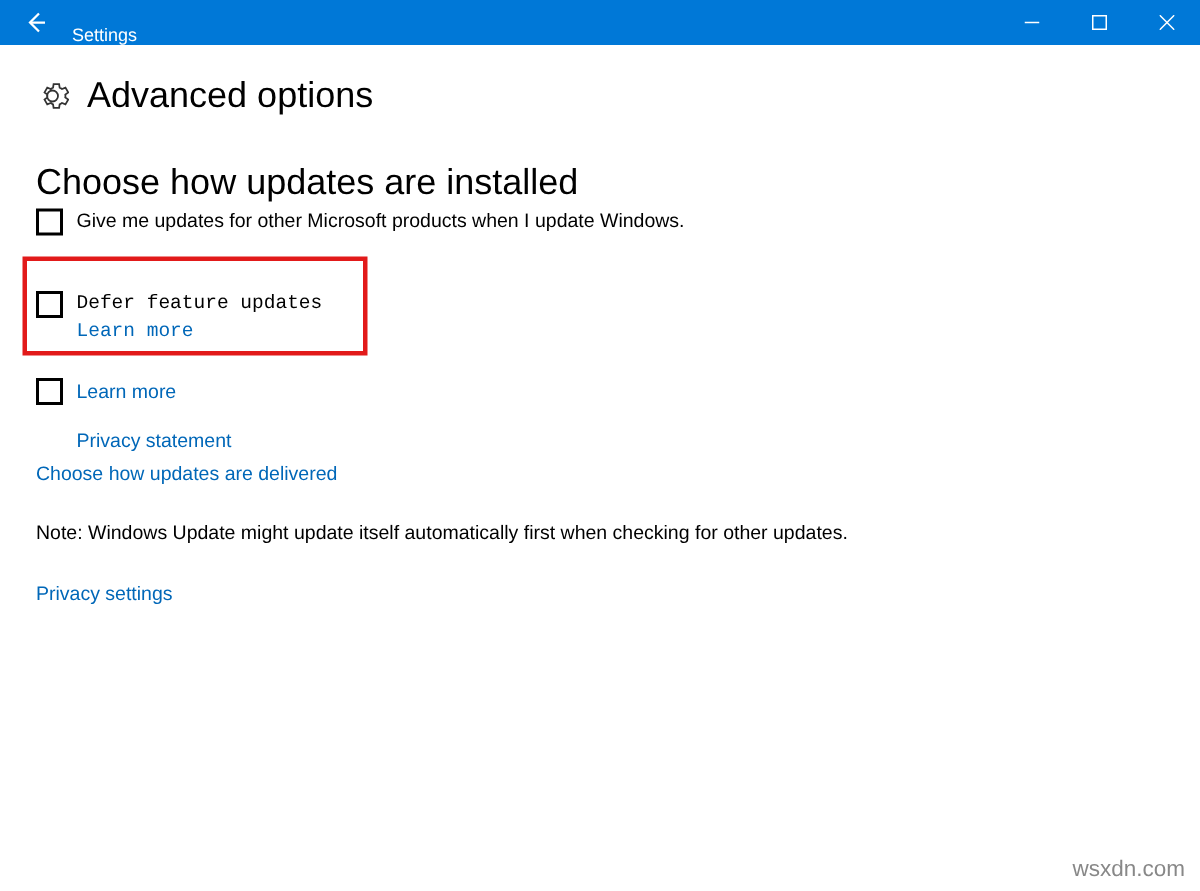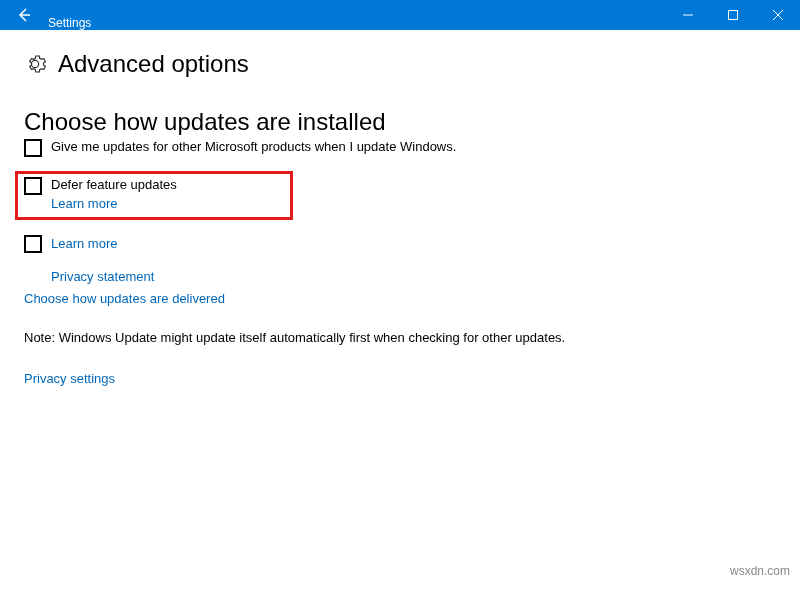--- a/index.html
+++ b/index.html
@@ -94,46 +94,47 @@
       cursor: pointer;
       margin-top: 2px;
       display: inline-block;
     }
     .link-block {
       margin-top: 14px;
       margin-left: 27px;
     }
     .highlighted {
       border: 3px solid #e21a1a;
-      padding: 2px 6px 6px 6px;
+      padding: 19px 6px 6px 6px;
       margin-left: -9px;
       margin-bottom: 14px;
-      width: 278px;
+      width: 230px;
+      font-family: Liberation Mono, monospace;
     }
     .highlighted .option {
       margin-bottom: 0;
     }
     .standalone-link {
       color: #0067b8;
       font-size: 13px;
       cursor: pointer;
       display: block;
       margin-top: 7px;
       margin-bottom: 24px;
     }
     .note-text {
       font-size: 13px;
       color: #000;
       margin-bottom: 24px;
     }
     .watermark {
       position: absolute;
-      bottom: 16px;
+      bottom: 6px;
       right: 10px;
-      font-size: 12px;
+      font-size: 15px;
       color: #888;
     }
   </style>
 </head>
 <body>
 
 <div class="titlebar">
   <div class="back-btn">
     <svg width="16" height="16" viewBox="0 0 16 16">
       <path d="M10 2 L4 8 L10 14" stroke="#fff" stroke-width="1.5" fill="none"></path>

